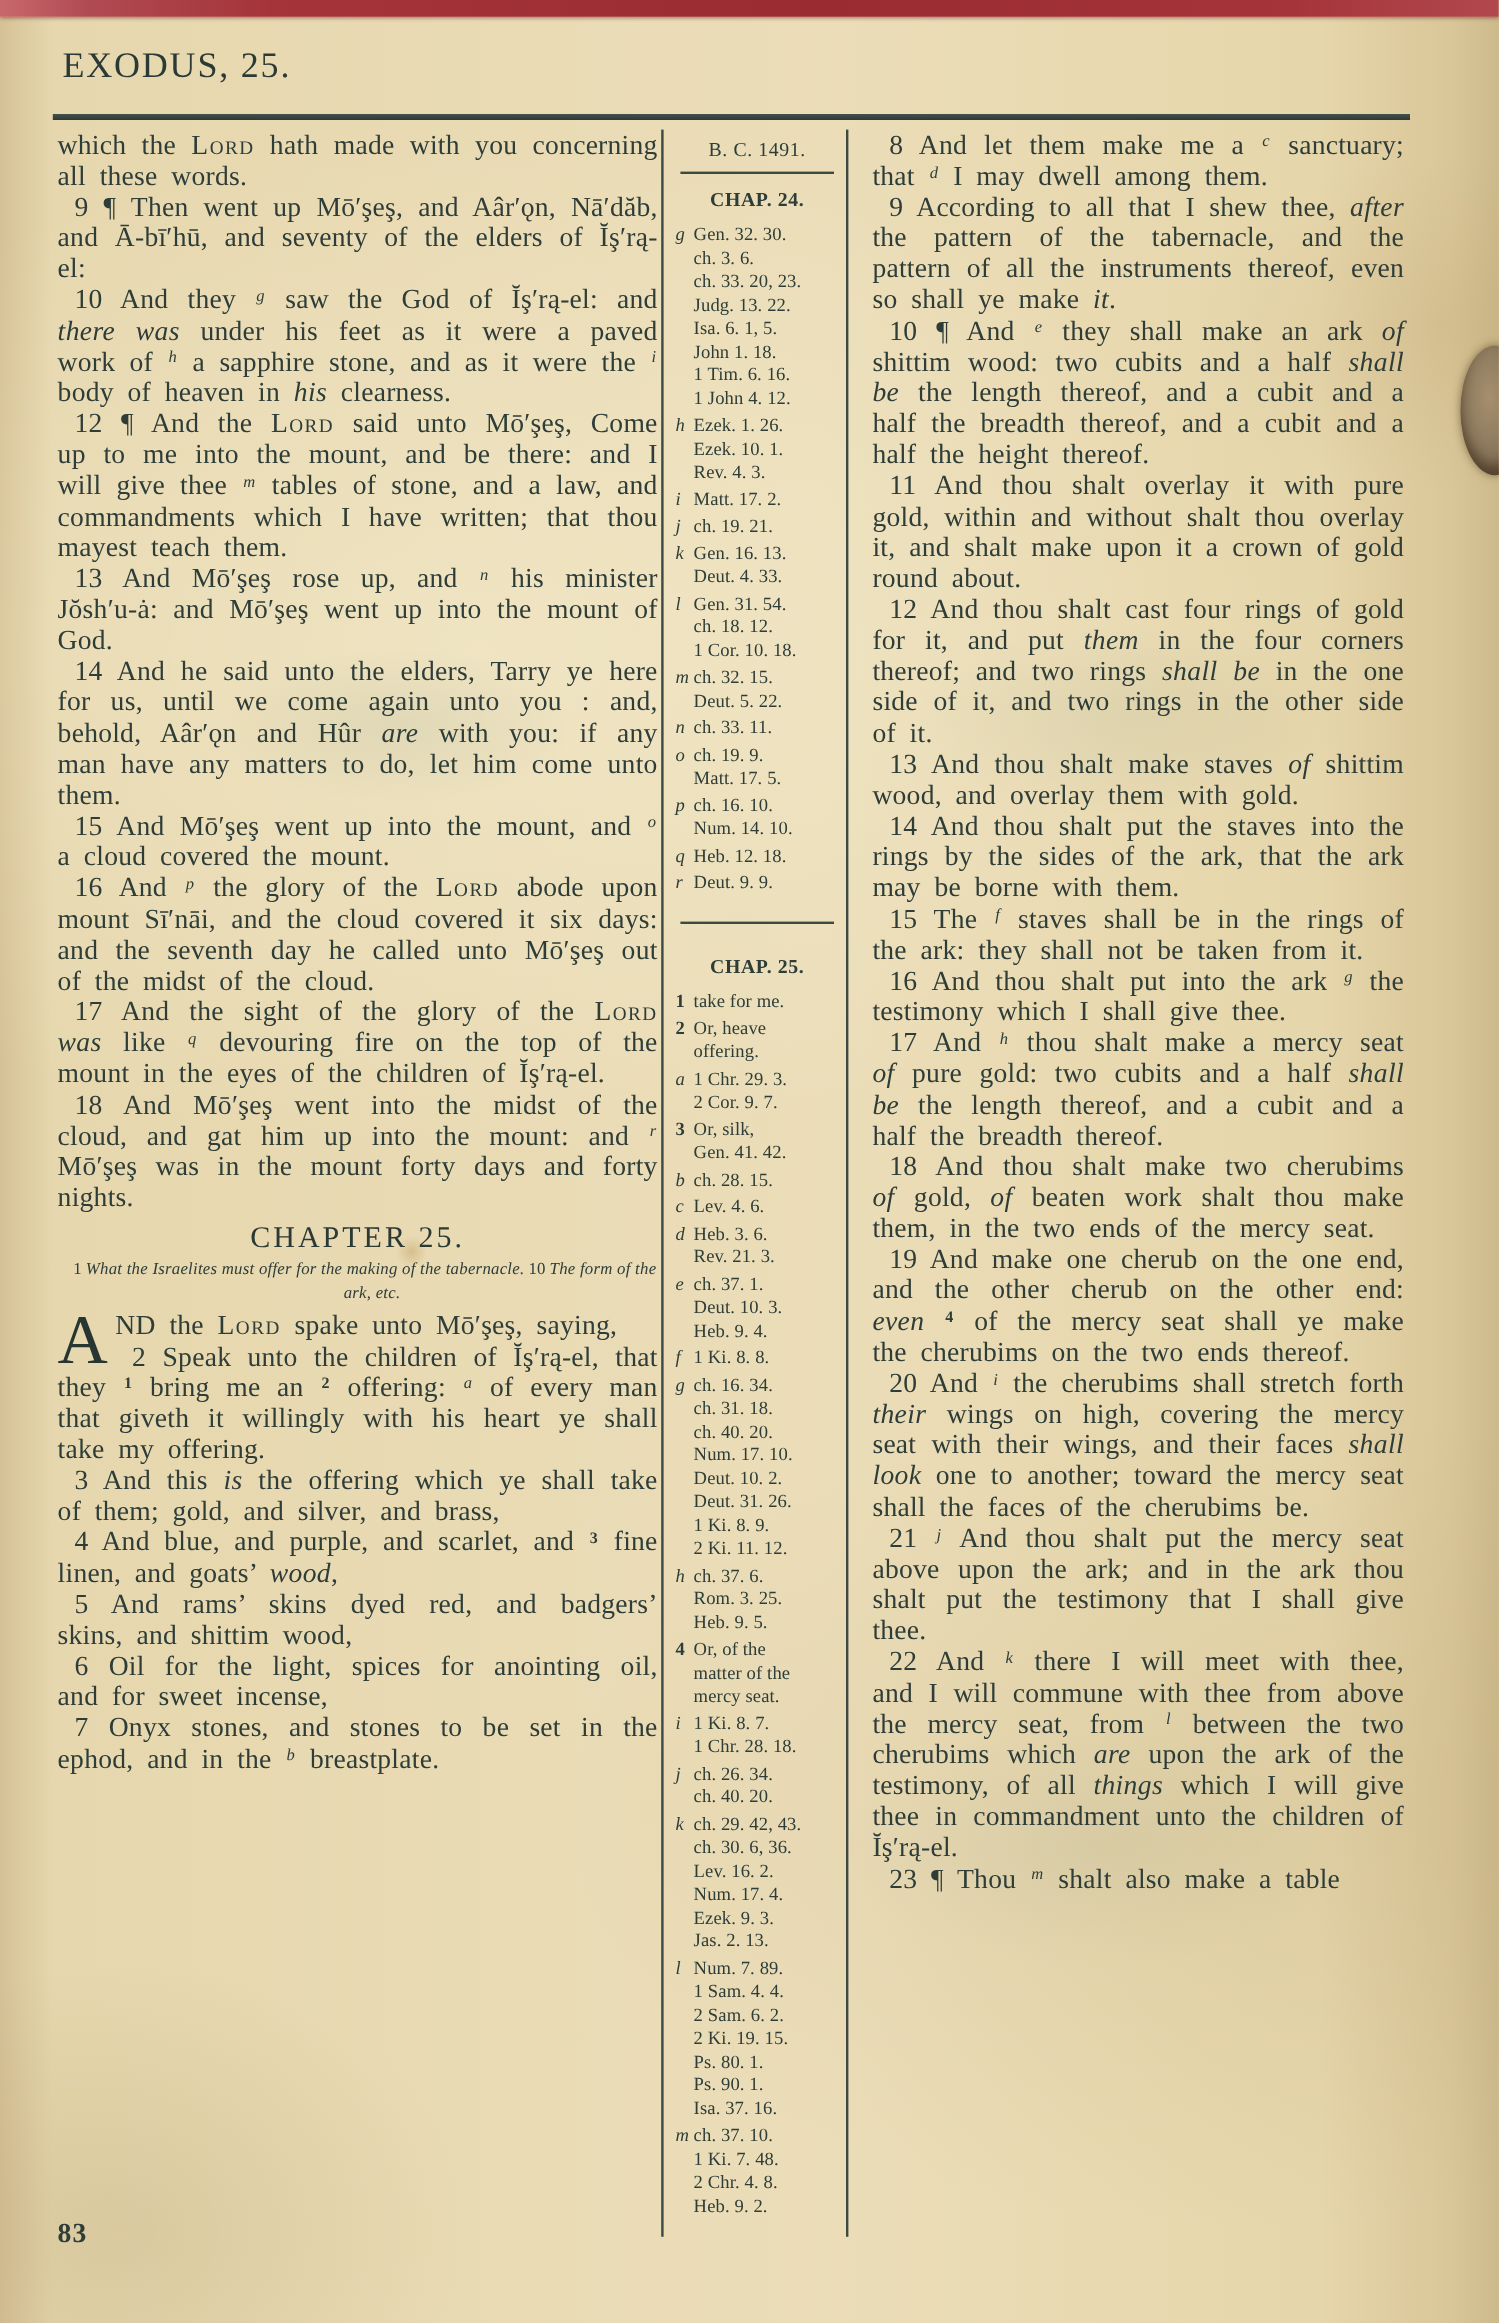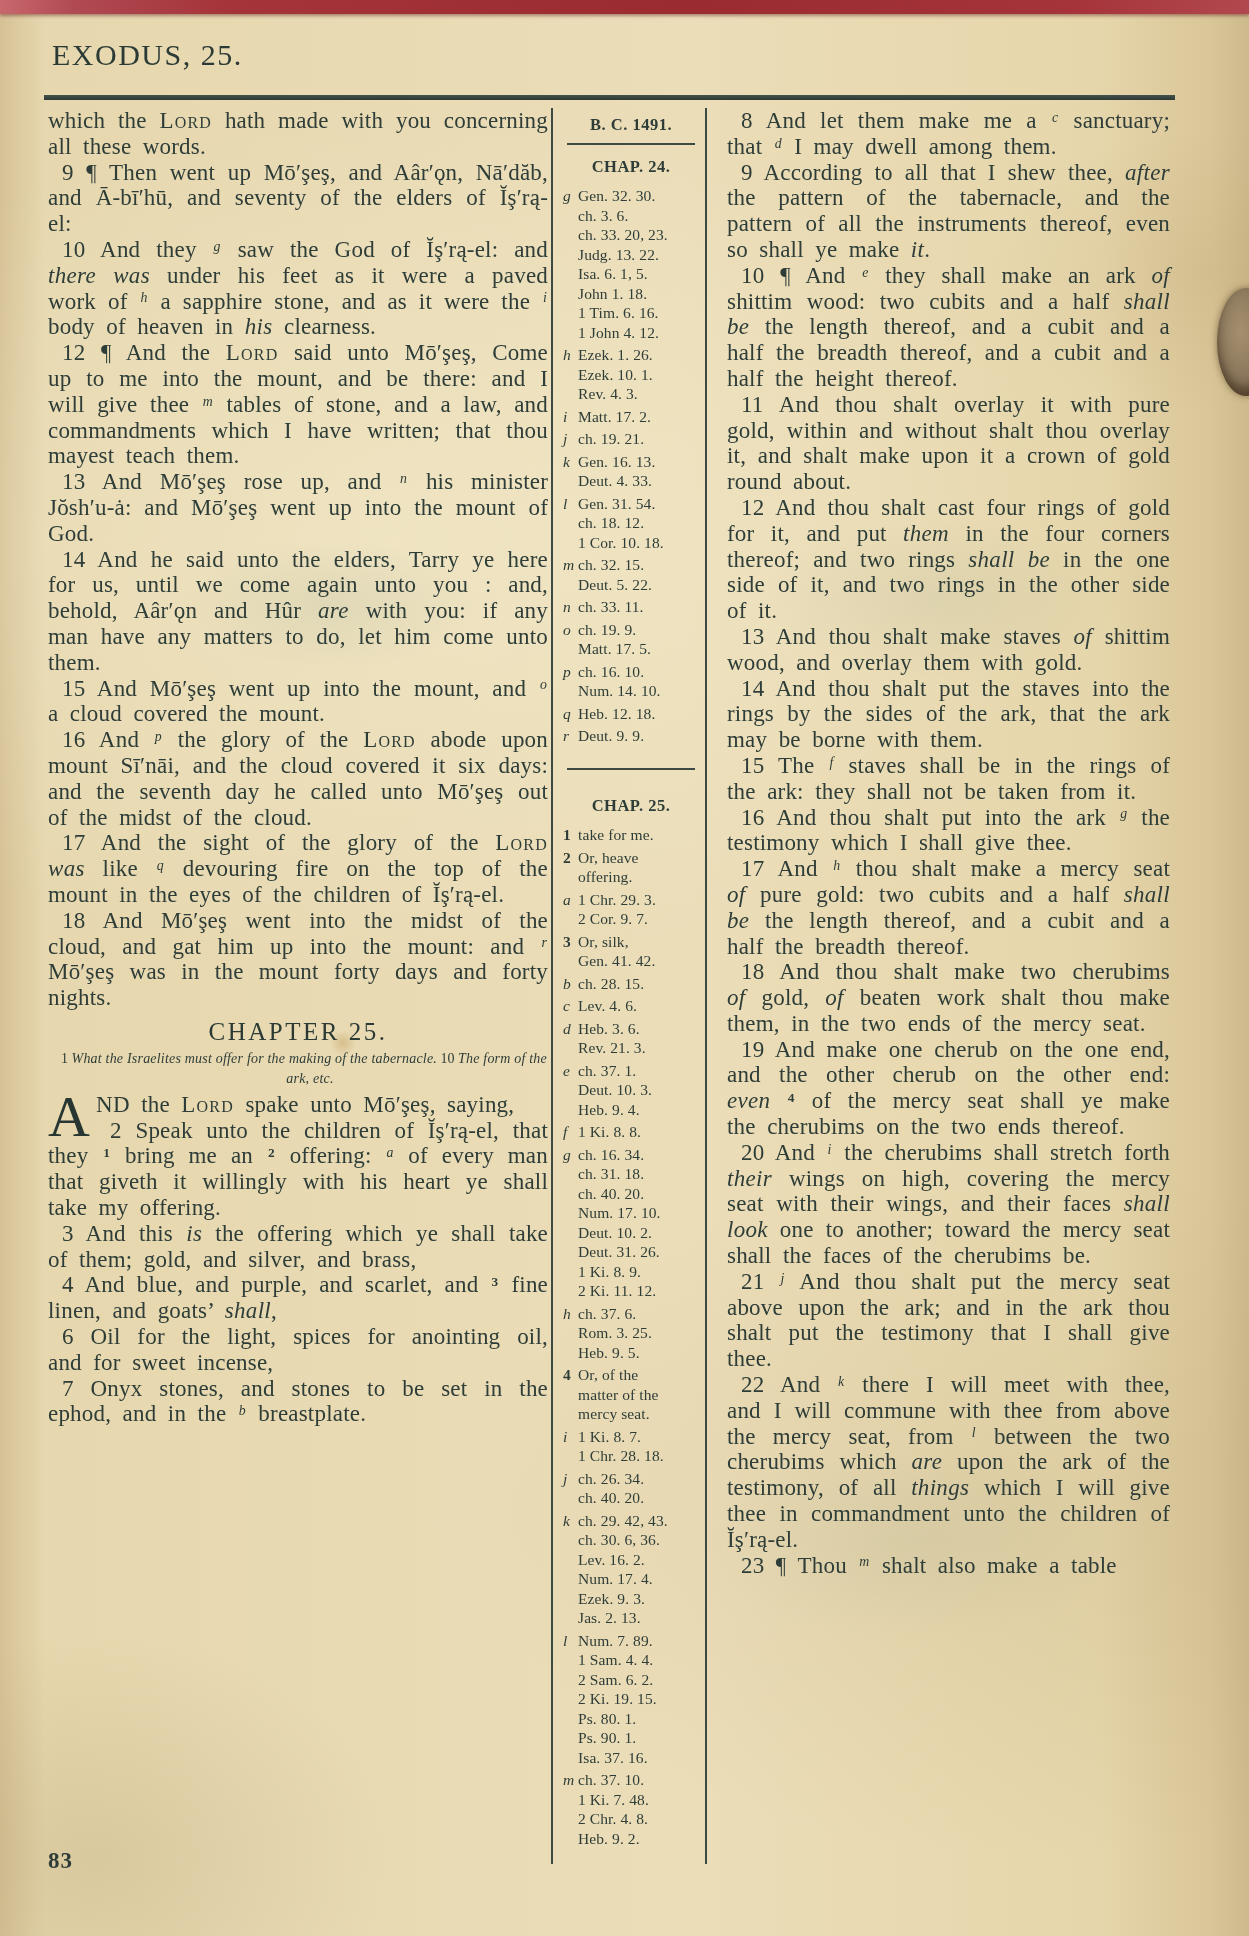--- a/index.html
+++ b/index.html
@@ -70,21 +70,21 @@
   }
   .summary{
     font-size:14px;line-height:20px;margin:0 0 3px 0;padding-left:24px;text-indent:-12px;text-align:center;
   }
   .summary i{letter-spacing:.2px;}
   .has-dropcap{text-indent:0;}
   .dropcap{
     float:left;font-size:58px;line-height:46px;padding:2px 6px 0 0;color:#273631;
   }
   
-  .bc{font-size:16.5px;font-weight:bold;text-align:center;letter-spacing:.5px;padding:5px 0 6px;}
+  .bc{font-size:16.5px;font-weight:normal;text-align:center;letter-spacing:.5px;padding:5px 0 6px;}
   .bc-rule{height:2px;background:var(--rule);margin:2px 4px 12px;}
   .chap-label{font-size:16.5px;font-weight:bold;text-align:center;letter-spacing:.5px;margin:10px 0 9px;}
   .ref-entry{
     position:relative;font-size:15.5px;line-height:19.5px;margin:0 0 3px 0;
     padding-left:15px;letter-spacing:.1px;
   }
   .ref-label{
     display:inline-block;margin-left:-15px;width:15px;font-style:italic;
   }
   .ref-label.num{font-style:normal;font-weight:bold;}
@@ -123,21 +123,22 @@
         <p class="verse">14 And he said unto the elders, Tarry ye here for us, until we come again unto you : and, behold, Aâr′ǫn and Hûr <i>are</i> with you: if any man have any matters to do, let him come unto them.</p>
         <p class="verse">15 And Mō′şeş went up into the mount, and <sup class="ref">o</sup> a cloud covered the mount.</p>
         <p class="verse">16 And <sup class="ref">p</sup> the glory of the <span class="sc">Lord</span> abode upon mount Sī′nāi, and the cloud covered it six days: and the seventh day he called unto Mō′şeş out of the midst of the cloud.</p>
         <p class="verse">17 And the sight of the glory of the <span class="sc">Lord</span> <i>was</i> like <sup class="ref">q</sup> devouring fire on the top of the mount in the eyes of the children of Ĭş′rą-el.</p>
         <p class="verse">18 And Mō′şeş went into the midst of the cloud, and gat him up into the mount: and <sup class="ref">r</sup> Mō′şeş was in the mount forty days and forty nights.</p>
         <div class="chap-heading">CHAPTER 25.</div>
         <div class="summary">1 <i>What the Israelites must offer for the making of the tabernacle.</i> 10 <i>The form of the ark, etc.</i></div>
         <p class="verse has-dropcap"><span class="dropcap">A</span>ND the <span class="sc">Lord</span> spake unto Mō′şeş, saying,</p>
         <p class="verse">2 Speak unto the children of Ĭş′rą-el, that they <sup class="refnum">1</sup> bring me an <sup class="refnum">2</sup> offering: <sup class="ref">a</sup> of every man that giveth it willingly with his heart ye shall take my offering.</p>
         <p class="verse">3 And this <i>is</i> the offering which ye shall take of them; gold, and silver, and brass,</p>
-        <p class="verse">4 And blue, and purple, and scarlet, and <sup class="refnum">3</sup> fine linen, and goats’ <i>shall</i>,</p>
+        <p class="verse">4 And blue, and purple, and scarlet, and <sup class="refnum">3</sup> fine linen, and goats’ <i>wood</i>,</p>
+        <p class="verse">5 And rams’ skins dyed red, and badgers’ skins, and shittim wood,</p>
         <p class="verse">6 Oil for the light, spices for anointing oil, and for sweet incense,</p>
         <p class="verse">7 Onyx stones, and stones to be set in the ephod, and in the <sup class="ref">b</sup> breastplate.</p>
       </div>
     <div class="col-mid" id="col-mid">
         <div class="bc">B. C. 1491.</div>
         <div class="bc-rule"></div>
         <div class="chap-label">CHAP. 24.</div>
         <div class="ref-entry"><span class="ref-label">g</span><span>Gen. 32. 30.<br>ch. 3. 6.<br>ch. 33. 20, 23.<br>Judg. 13. 22.<br>Isa. 6. 1, 5.<br>John 1. 18.<br>1 Tim. 6. 16.<br>1 John 4. 12.</span></div>
         <div class="ref-entry"><span class="ref-label">h</span><span>Ezek. 1. 26.<br>Ezek. 10. 1.<br>Rev. 4. 3.</span></div>
         <div class="ref-entry"><span class="ref-label">i</span><span>Matt. 17. 2.</span></div>

